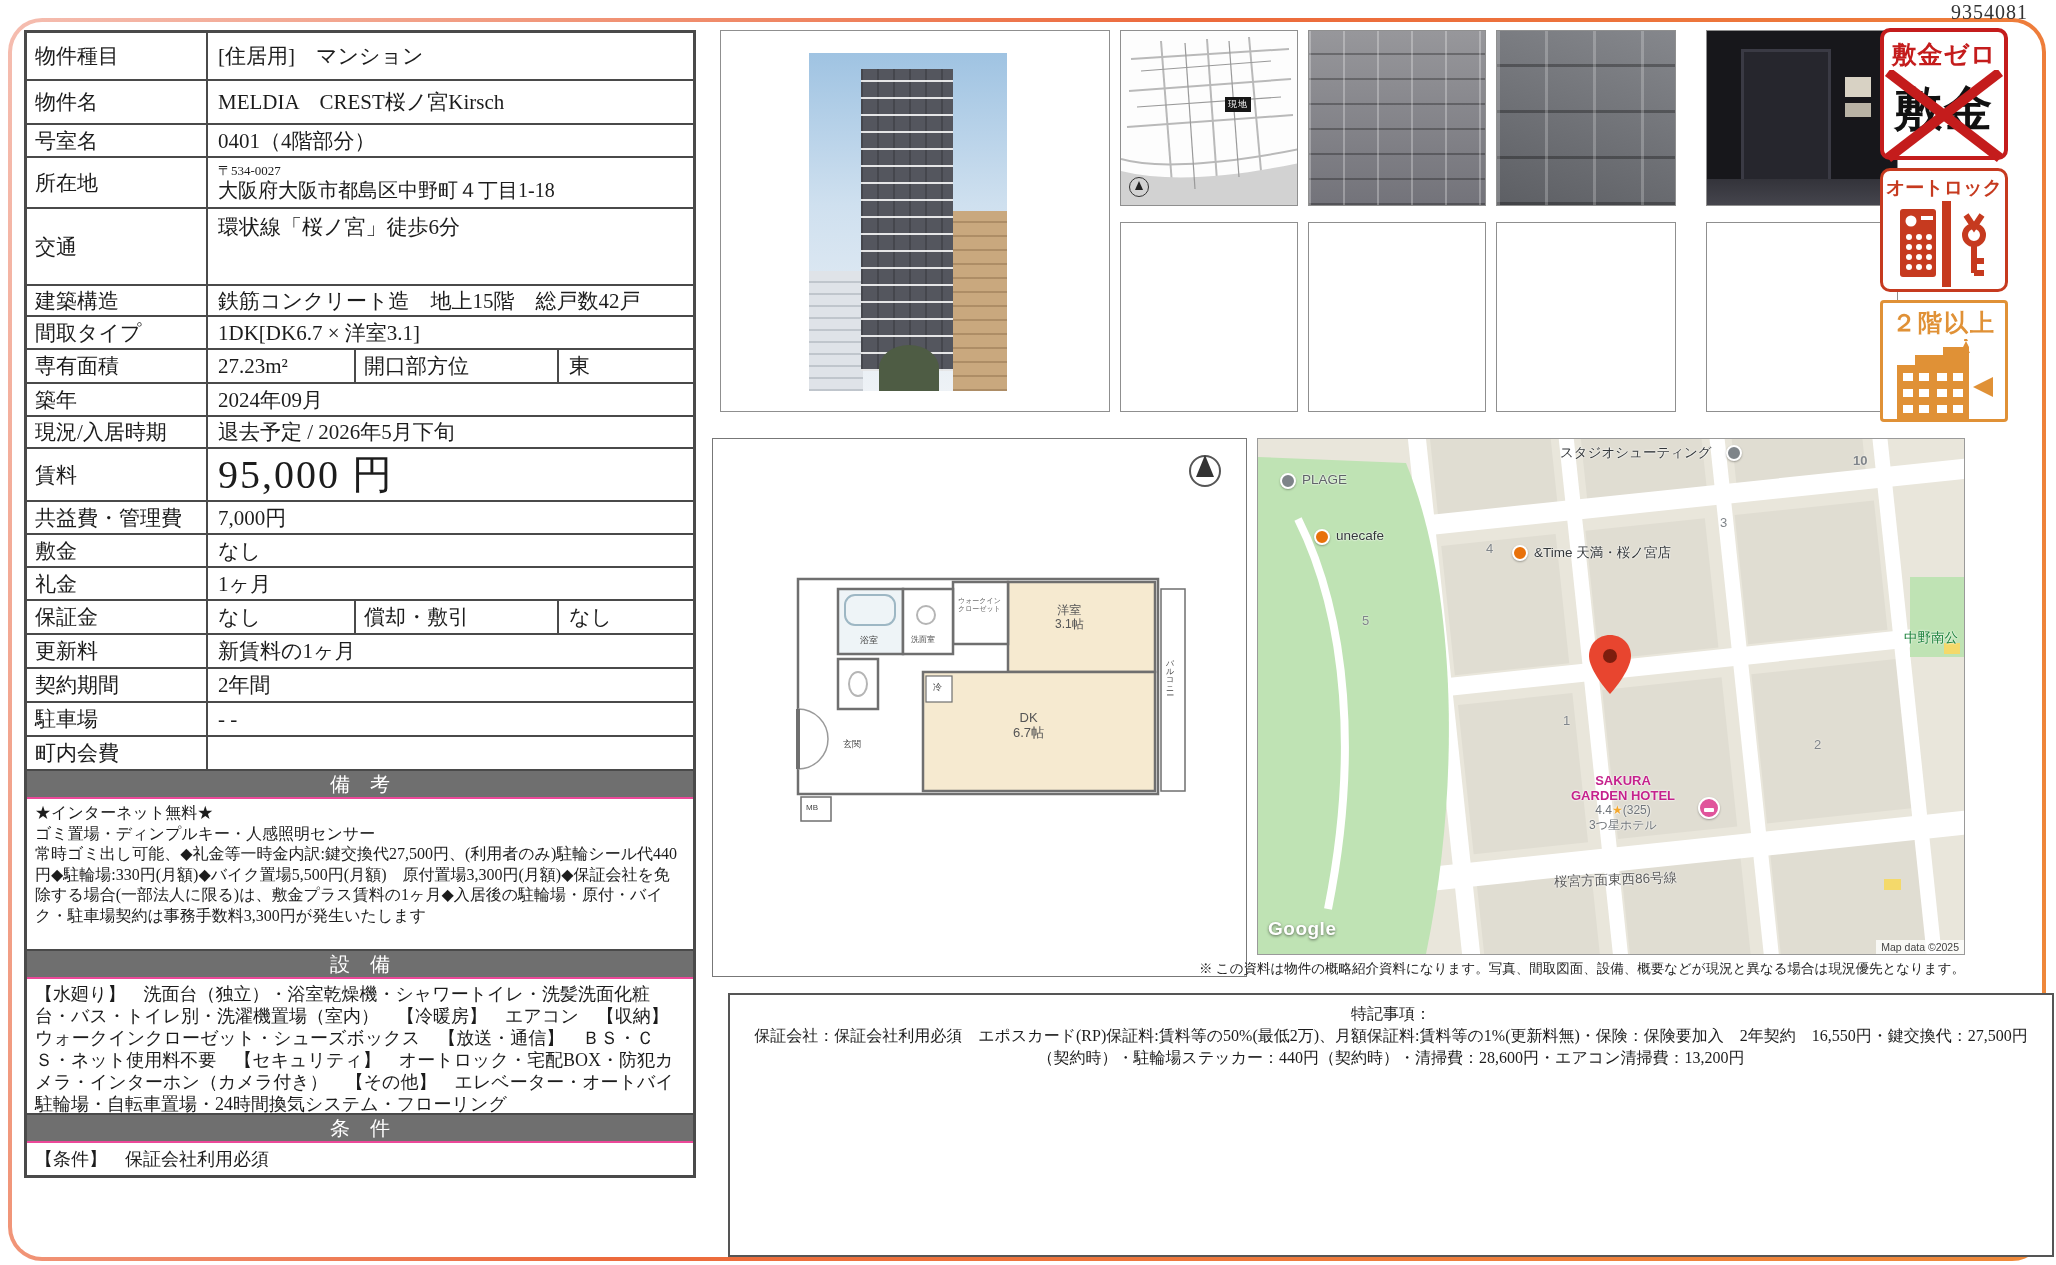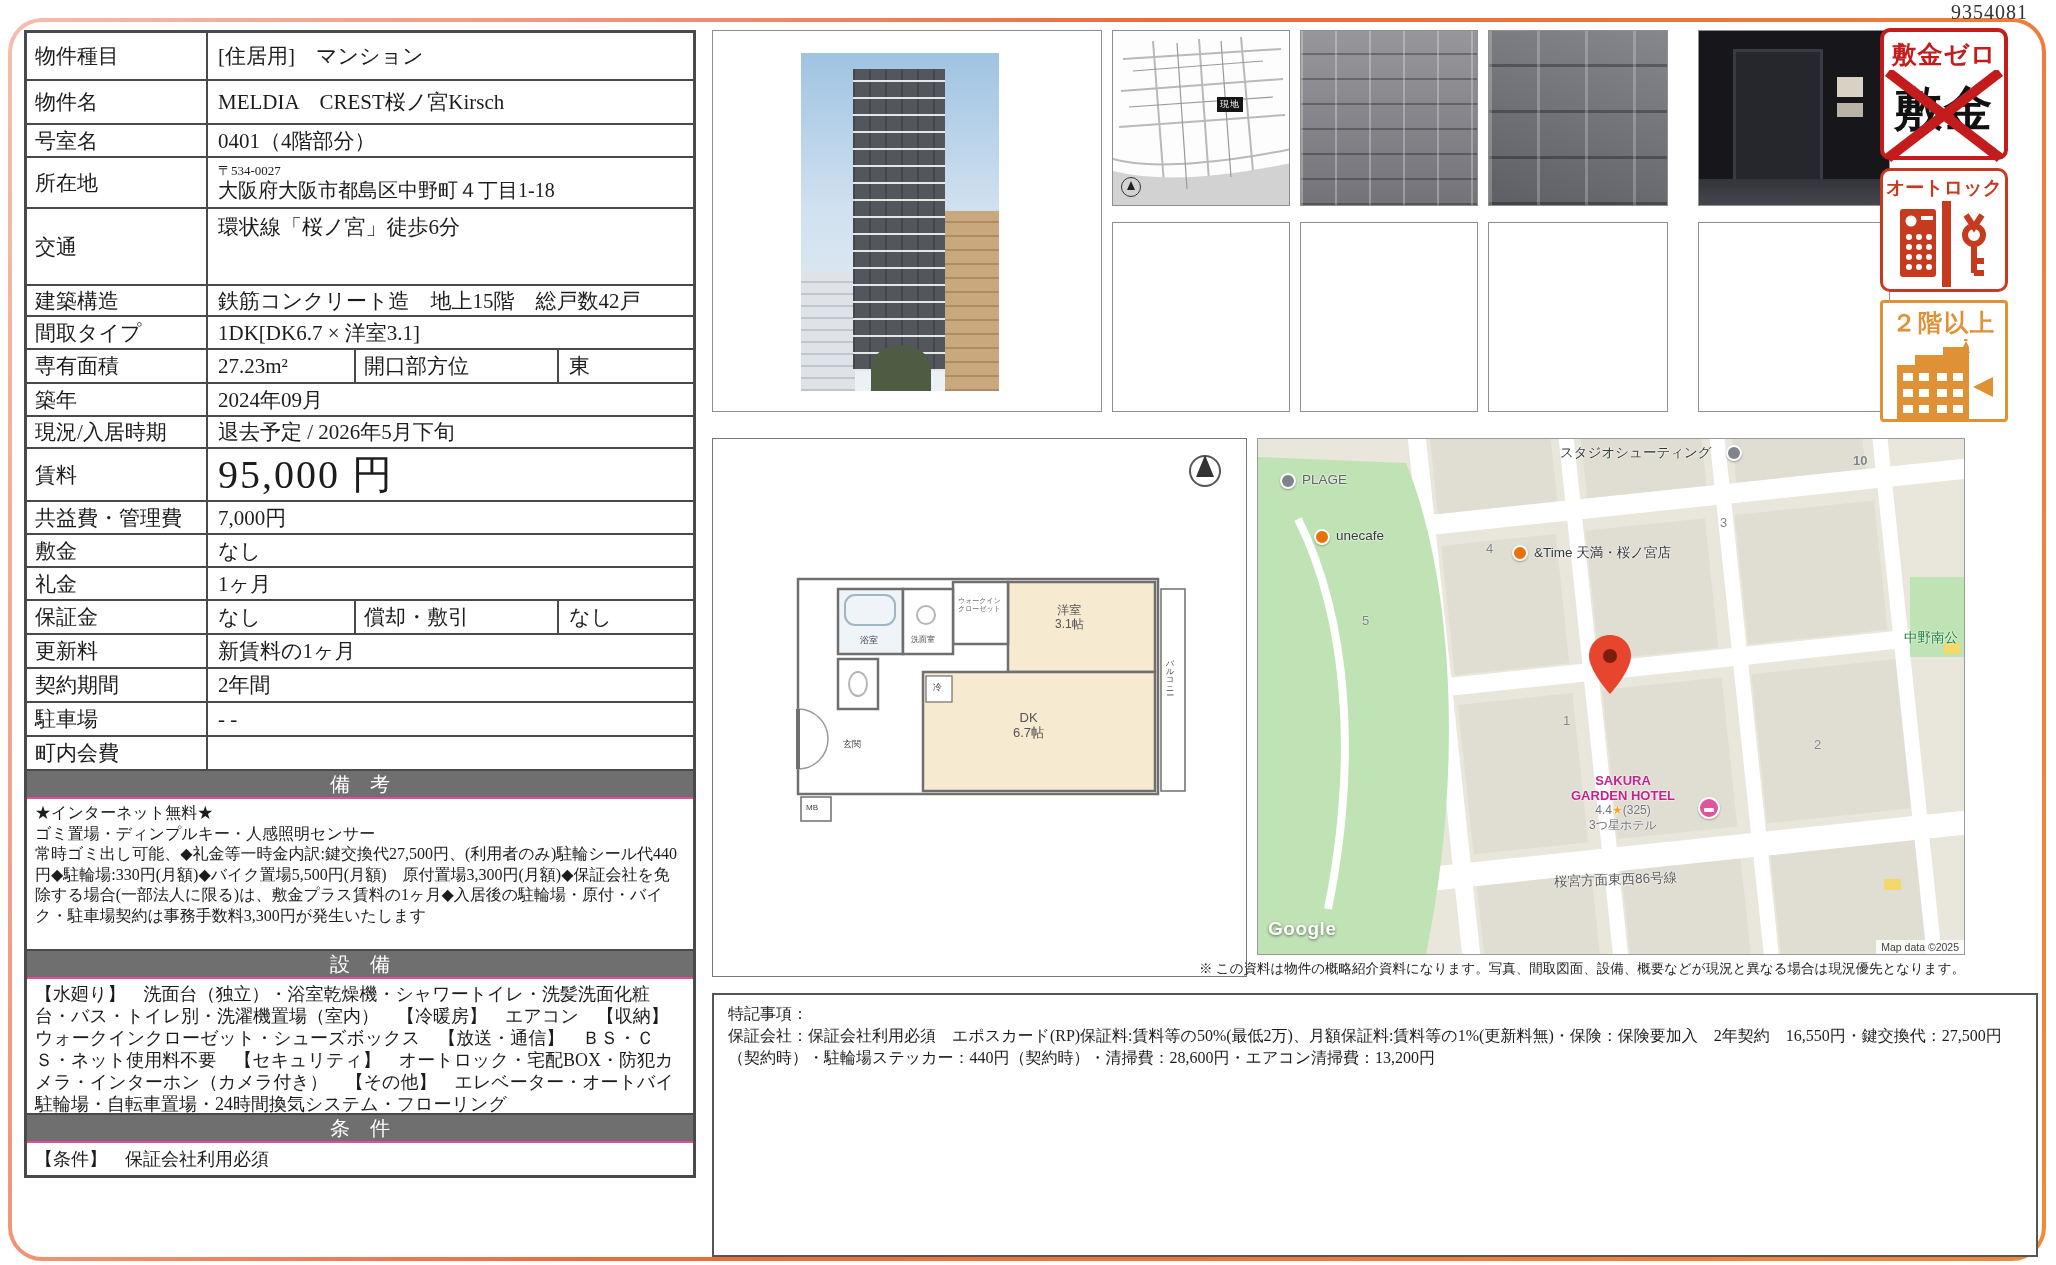--- a/index.html
+++ b/index.html
@@ -27,21 +27,21 @@
   .addr{font-size:20px;line-height:24px;}
   .top-align{align-items:flex-start;padding-top:4px;}
   .rent{font-size:40px;letter-spacing:2px;}
   .secbar{height:26px;background:#6f6f6f;color:#fff;display:flex;align-items:center;justify-content:center;
           font-size:20px;border-top:2px solid #4a4a4a;}
   .sectext{box-sizing:border-box;padding:4px 8px;font-size:16px;line-height:20.5px;white-space:pre-wrap;border-top:2px solid #ec4899;}
   .equiptext{font-size:18px;line-height:22px;}
   .condtext{font-size:18px;padding:6px 8px;}
 
   
-  .photobox{position:absolute;background:#fff;border:1px solid #8f8f8f;box-sizing:border-box;overflow:hidden;}
+  .photobox{position:absolute;background:#fff;border:1px solid #8f8f8f;box-sizing:border-box;overflow:hidden;margin-left:8px;}
   .bphoto{position:absolute;left:88px;top:22px;width:198px;height:338px;overflow:hidden;
           background:linear-gradient(180deg,#9fc3e2 0%,#cfe0ef 45%,#eef2f6 100%);}
   .tower{position:absolute;left:52px;top:16px;width:92px;bottom:20px;background:#54565e;
          background-image:repeating-linear-gradient(0deg,rgba(255,255,255,.85) 0 2px,rgba(0,0,0,0) 2px 17px),
                           repeating-linear-gradient(90deg,rgba(0,0,0,.18) 0 2px,rgba(0,0,0,0) 2px 16px);}
   .tanbldg{position:absolute;right:0;bottom:0;width:54px;height:180px;background:#c9a87e;
            background-image:repeating-linear-gradient(0deg,rgba(90,60,30,.25) 0 2px,rgba(0,0,0,0) 2px 14px);}
   .tree{position:absolute;left:70px;bottom:0;width:60px;height:46px;border-radius:50% 50% 0 0;background:#4e5c44;}
   .whitebldg{position:absolute;left:0;bottom:0;width:54px;height:120px;background:#dfe3e8;
              background-image:repeating-linear-gradient(0deg,rgba(120,130,140,.3) 0 2px,rgba(0,0,0,0) 2px 12px);}
@@ -99,22 +99,22 @@
   .bedc{position:absolute;width:22px;height:22px;border-radius:50%;background:#e0549b;border:2px solid #fff;
         box-sizing:border-box;box-shadow:0 1px 2px rgba(0,0,0,.3);}
   .bedc:after{content:"";position:absolute;left:4px;top:9px;width:10px;height:4px;background:#fff;border-radius:1px;}
   .glogo{position:absolute;left:10px;bottom:14px;font-size:19px;font-weight:bold;color:#fff;
          text-shadow:0 1px 3px rgba(0,0,0,.55);letter-spacing:.5px;}
   .mattr{position:absolute;right:0;bottom:0;font-size:10.5px;color:#444;background:rgba(255,255,255,.78);
          padding:1px 5px;}
   .map-note{position:absolute;left:712px;top:960px;width:1253px;text-align:right;font-size:13.5px;color:#222;z-index:3;}
 
   
-  .notesbox{position:absolute;left:712px;top:993px;width:1326px;height:264px;border:2px solid #555;
-            box-sizing:border-box;background:#fff;padding:8px 14px;z-index:3;}
+  .notesbox{position:absolute;left:728px;top:993px;width:1326px;height:264px;border:2px solid #555;
+            box-sizing:border-box;background:#fff;padding:8px 14px;z-index:3;text-align:center;}
   .notes-title{font-size:16px;line-height:22px;}
   .notes-body{font-size:16px;line-height:22px;white-space:pre-wrap;}
 </style>
 </head>
 <body>
 
 <div class="page">
   <div class="frame">
       <div class="frame-inner"></div>
     </div>

